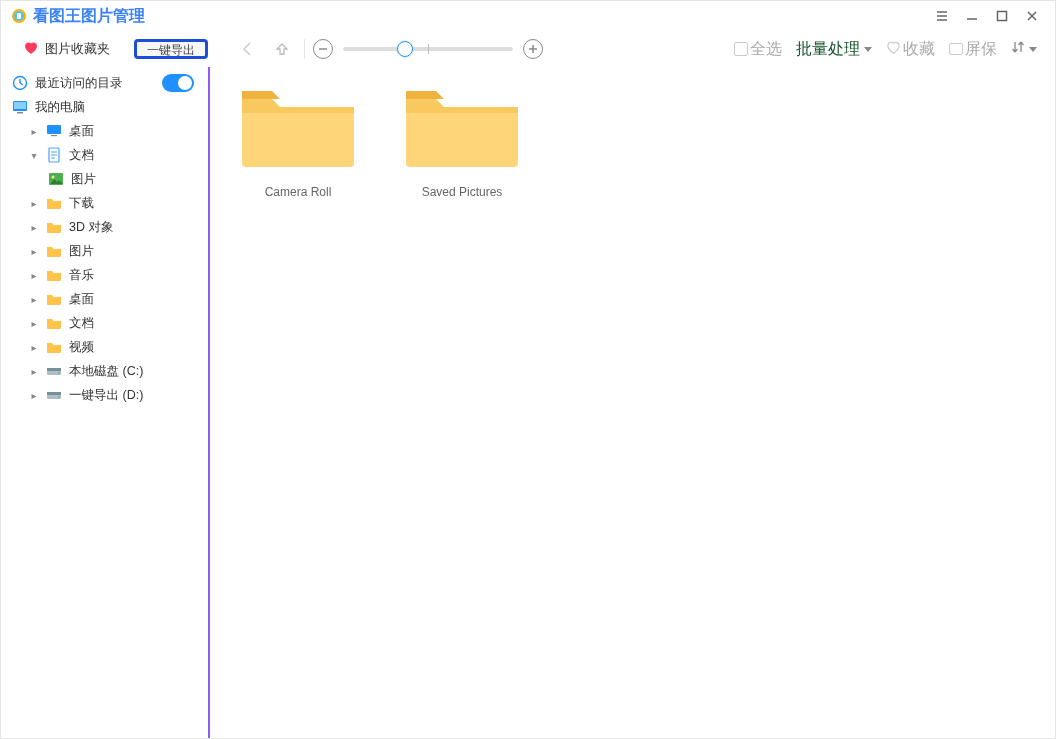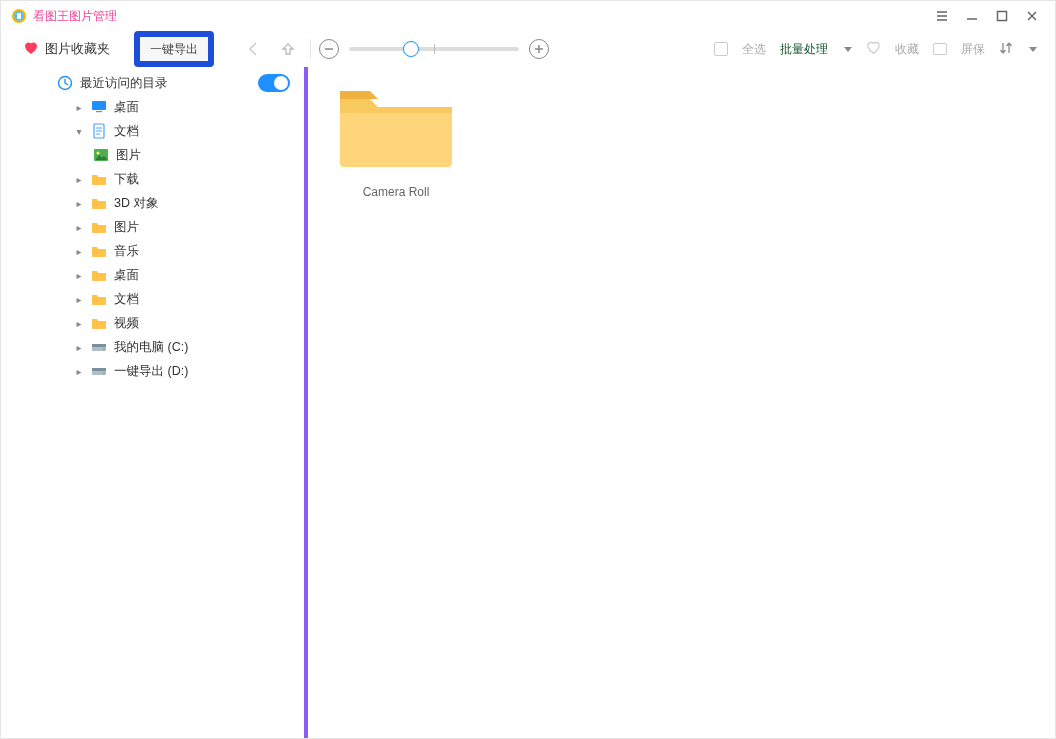--- a/index.html
+++ b/index.html
@@ -1,56 +1,56 @@
 <!DOCTYPE html>
 <html><head>
 <meta charset="utf-8">
 <style>
   * { box-sizing: border-box; margin: 0; padding: 0; font-family: "Microsoft YaHei", sans-serif; }
   body { width: 1056px; height: 739px; background: #fff; overflow: hidden; font-size: 13px; color: #333; border: 1px solid #e5e5e5; }
 
   
   .titlebar { height: 30px; display: flex; align-items: center; padding: 0 8px 0 10px; }
   .titlebar .app-icon { width: 16px; height: 16px; margin-right: 6px; }
-  .titlebar .title { flex: 0 0 auto; font-size: 12px; color: #ec4899; }
+  .titlebar .title { flex: 0 0 auto; font-size: 16px; color: #3b82f6; font-weight: bold; }
   .titlebar .spacer { flex: 1; }
   .win-btn { width: 30px; height: 28px; display: flex; align-items: center; justify-content: center; cursor: pointer; color: #666; }
   .win-btn svg { width: 12px; height: 12px; }
 
   
   .toolbar { height: 36px; display: flex; align-items: center; padding: 0 18px; }
   .fav { display: flex; align-items: center; gap: 6px; padding: 0 4px; margin-right: 20px; }
   .fav svg { width: 16px; height: 16px; }
-  .export-btn { height: 36px; padding: 0 10px; border: 6px solid #1d4ed8; border-radius: 4px; background: #f7f7f7; font-size: 12px; color: #444; cursor: pointer; }
+  .export-btn { height: 20px; padding: 0 10px; border: 3px solid #1d4ed8; border-radius: 4px; background: #f7f7f7; font-size: 12px; color: #444; cursor: pointer; }
   .nav-group { display: flex; align-items: center; gap: 6px; margin-left: 26px; }
   .nav-btn { width: 28px; height: 28px; display: flex; align-items: center; justify-content: center; color: #bbb; cursor: pointer; }
   .nav-btn svg { width: 16px; height: 16px; }
   .vsep { width: 1px; height: 20px; background: #e5e5e5; margin: 0 8px; }
 
   .zoom-group { display: flex; align-items: center; gap: 10px; }
   .zoom-btn { width: 20px; height: 20px; border: 1.5px solid #888; border-radius: 50%; display: flex; align-items: center; justify-content: center; color: #888; cursor: pointer; }
   .slider { position: relative; width: 170px; height: 4px; background: #ddd; border-radius: 2px; }
   .slider .tick { position: absolute; top: -3px; width: 1px; height: 10px; background: #bbb; left: 50%; }
   .slider .thumb { position: absolute; top: -6px; left: 32%; width: 16px; height: 16px; border-radius: 50%; background: #fff; border: 1.5px solid #2196f3; box-shadow: 0 0 0 1px rgba(33,150,243,0.1); }
 
   .toolbar .spacer { flex: 1; }
   .right-actions { display: flex; align-items: center; gap: 14px; color: #aaa; }
-  .ra-item { display: flex; align-items: center; gap: 14px; font-size: 12px; cursor: pointer; }
+  .ra-item { display: flex; align-items: center; gap: 2px; font-size: 16px; cursor: pointer; }
   .ra-item.active { color: #14532d; }
   .chk { width: 14px; height: 14px; border: 1.5px solid #ccc; border-radius: 2px; }
   .caret-down { width: 0; height: 0; border-left: 4px solid transparent; border-right: 4px solid transparent; border-top: 5px solid #888; margin-left: 2px; }
   .heart-outline svg { width: 15px; height: 15px; }
   .screen-box { width: 14px; height: 12px; border: 1.5px solid #ccc; border-radius: 2px; }
   .sort-icon svg { width: 14px; height: 14px; }
 
   
   .body { display: flex; height: calc(100% - 66px); }
 
   
-  .sidebar { width: 262px; border-right: 4px solid #8b5cf6; padding-top: 4px; overflow: auto; margin-left: 45px; }
+  .sidebar { width: 209px; border-right: 2px solid #8b5cf6; padding-top: 4px; overflow: auto; }
   .sb-row { display: flex; align-items: center; height: 24px; padding: 0 10px; gap: 6px; font-size: 12.5px; color: #333; cursor: pointer; }
   .sb-row.top { font-weight: 400; }
   .sb-row .exp { width: 10px; color: #888; font-size: 10px; text-align: center; }
   .sb-row .icon { width: 18px; display: flex; align-items: center; justify-content: center; }
   .sb-row .icon svg { width: 16px; height: 16px; }
   .sb-row.indent1 { padding-left: 28px; }
   .sb-row.indent2 { padding-left: 46px; }
   .toggle { margin-left: auto; width: 32px; height: 18px; background: #1e90ff; border-radius: 9px; position: relative; margin-right: 4px; }
   .toggle .knob { position: absolute; right: 2px; top: 2px; width: 14px; height: 14px; background: #fff; border-radius: 50%; }
 
@@ -183,20 +183,30 @@
             <circle cx="8" cy="8" r="6.5" stroke="#1e90ff" stroke-width="1.4" fill="none"></circle>
             <path d="M8 4v4l3 2" stroke="#1e90ff" stroke-width="1.4" fill="none"></path>
           </svg>
       </span>
       <span>最近访问的目录</span>
       <div class="toggle">
           <div class="knob"></div>
         </div>
     </div>
 
+    <div class="sb-row top">
+      <span class="icon">
+        <svg viewBox="0 0 16 16">
+            <rect x="1" y="2" width="14" height="10" rx="1" fill="#1e90ff"></rect>
+            <rect x="2" y="3" width="12" height="7" fill="#87cefa"></rect>
+            <rect x="5" y="13" width="6" height="1.5" fill="#888"></rect>
+          </svg>
+      </span>
+      <span>我的电脑</span>
+    </div>
 
     <div class="sb-row indent1">
       <span class="exp">▸</span>
       <span class="icon">
           <svg viewBox="0 0 16 16">
             <rect x="1" y="2" width="14" height="9" rx="1" fill="#1e90ff"></rect>
             <rect x="5" y="12" width="6" height="1.2" fill="#888"></rect>
           </svg>
         </span>
       <span>桌面</span>
@@ -296,21 +306,21 @@
 
     <div class="sb-row indent1">
       <span class="exp">▸</span>
       <span class="icon">
           <svg viewBox="0 0 16 16">
             <rect x="1" y="5" width="14" height="7" rx="1" fill="#b0bec5"></rect>
             <rect x="1" y="5" width="14" height="3" fill="#78909c"></rect>
             <circle cx="13" cy="10" r="0.8" fill="#4caf50"></circle>
           </svg>
         </span>
-      <span>我的电脑 (C:)</span>
+      <span>本地磁盘 (C:)</span>
     </div>
 
     <div class="sb-row indent1">
       <span class="exp">▸</span>
       <span class="icon">
           <svg viewBox="0 0 16 16">
             <rect x="1" y="5" width="14" height="7" rx="1" fill="#b0bec5"></rect>
             <rect x="1" y="5" width="14" height="3" fill="#78909c"></rect>
             <circle cx="13" cy="10" r="0.8" fill="#4caf50"></circle>
           </svg>
@@ -326,15 +336,26 @@
         <div class="folder-icon">
           <svg viewBox="0 0 124 88">
             <path d="M6 18h30l8 8h74v54a6 6 0 0 1-6 6H12a6 6 0 0 1-6-6V18z" fill="#f7c95f"></path>
             <path d="M6 10h30l8 8H6z" fill="#f0b23e"></path>
             <rect x="6" y="26" width="112" height="60" rx="4" fill="#ffd57a"></rect>
             <path d="M6 26h112v6H6z" fill="#f7c95f"></path>
           </svg>
         </div>
         <div class="label">Camera Roll</div>
       </div>
+      <div class="folder-item">
+        <div class="folder-icon">
+          <svg viewBox="0 0 124 88">
+            <path d="M6 18h30l8 8h74v54a6 6 0 0 1-6 6H12a6 6 0 0 1-6-6V18z" fill="#f7c95f"></path>
+            <path d="M6 10h30l8 8H6z" fill="#f0b23e"></path>
+            <rect x="6" y="26" width="112" height="60" rx="4" fill="#ffd57a"></rect>
+            <path d="M6 26h112v6H6z" fill="#f7c95f"></path>
+          </svg>
+        </div>
+        <div class="label">Saved Pictures</div>
+      </div>
     </div>
   </div>
 </div>
 
 </body></html>

